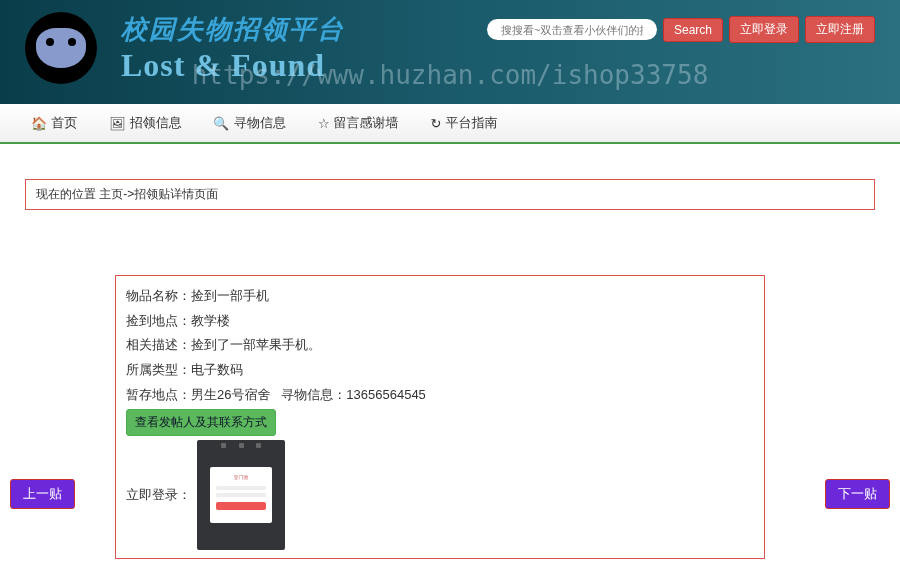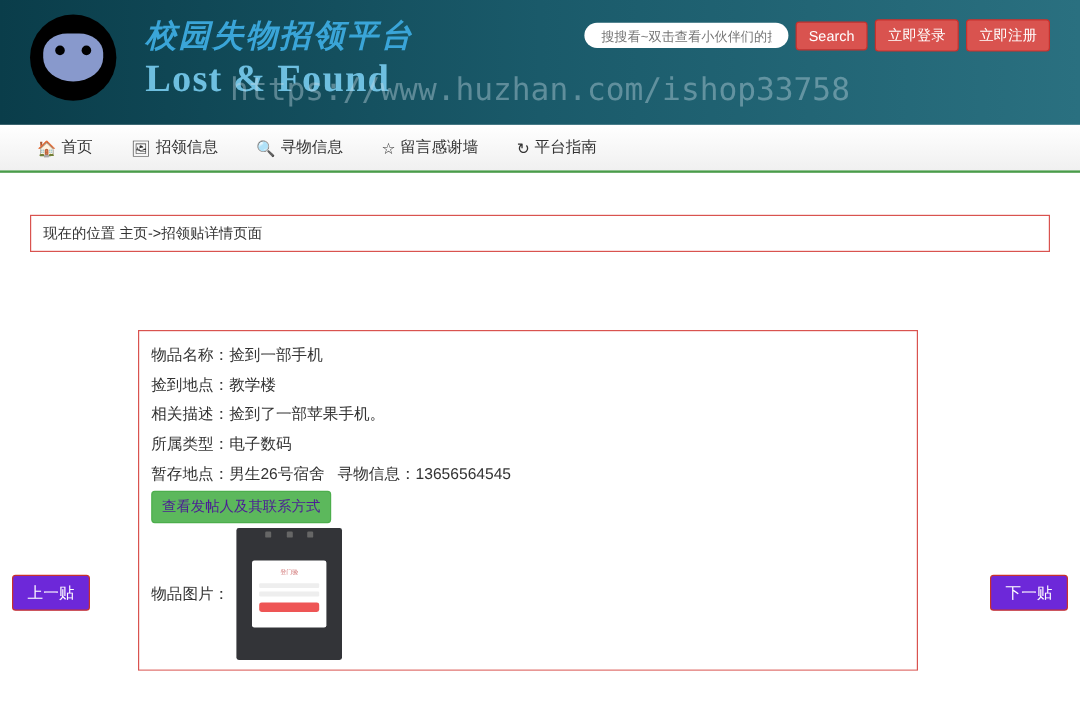--- a/index.html
+++ b/index.html
@@ -21,21 +21,21 @@
 .search-input { border: none; outline: none; width: 100%; font-size: 11px; color: #888; background: transparent; }
 .btn-red { background: #d9534f; color: #fff; border: 1px solid #c9302c; border-radius: 3px; padding: 4px 10px; font-size: 12px; cursor: pointer; }
 .navbar { background: linear-gradient(#fff, #f0f0f0); border-bottom: 2px solid #4a9c4a; padding: 0; }
 .navbar-inner { max-width: 870px; margin: 0 auto; display: flex; }
 .nav-item { padding: 10px 16px; color: #333; font-size: 13px; display: flex; align-items: center; gap: 4px; cursor: pointer; }
 .content { max-width: 870px; margin: 35px auto 0; position: relative; padding: 0 10px; }
 .breadcrumb { border: 1px solid #d9534f; padding: 6px 10px; color: #333; font-size: 12px; }
 .breadcrumb a { color: #333; text-decoration: none; }
 .detail-box { border: 1px solid #d9534f; margin-top: 65px; padding: 8px 10px; font-size: 13px; line-height: 1.9; color: #333; margin-left: 90px; margin-right: 110px; }
 .detail-row { display: flex; }
-.contact-btn { background: #5cb85c; color: #4c1d95; border: 1px solid #4cae4c; border-radius: 3px; padding: 4px 8px; font-size: 12px; cursor: pointer; display: inline-block; margin-top: 2px; }
+.contact-btn { background: #5cb85c; color: #0f172a; border: 1px solid #4cae4c; border-radius: 3px; padding: 4px 8px; font-size: 12px; cursor: pointer; display: inline-block; margin-top: 2px; }
 .img-row { display: flex; align-items: center; margin-top: 4px; gap: 6px; }
 .phone-mock { width: 88px; height: 110px; background: #333438; border-radius: 2px; display: flex; align-items: center; justify-content: center; position: relative; }
 .phone-screen { width: 62px; height: 56px; background: #fff; border-radius: 2px; padding: 6px; display: flex; flex-direction: column; gap: 3px; }
 .phone-title { font-size: 5px; color: #c66; text-align: center; }
 .phone-line { height: 4px; background: #eee; border-radius: 1px; }
 .phone-btn { height: 8px; background: #e55; border-radius: 2px; margin-top: 2px; }
 .phone-top { position: absolute; top: 3px; width: 40px; height: 5px; display: flex; justify-content: space-between; }
 .phone-top span { width: 5px; height: 5px; background: #666; border-radius: 1px; }
 .side-btn { position: absolute; background: #6d28d9; color: #fff; border: 1px solid #c9302c; border-radius: 3px; padding: 5px 12px; font-size: 13px; cursor: pointer; top: 300px; }
 .side-btn.prev { left: -5px; }
@@ -113,21 +113,21 @@
         <span>相关描述：</span>
         <span>捡到了一部苹果手机。</span>
       </div>
     <div class="detail-row">
         <span>所属类型：</span>
         <span>电子数码</span>
       </div>
     <div class="detail-row"><span>暂存地点：</span><span>男生26号宿舍</span>&nbsp;&nbsp;&nbsp;<span>寻物信息：</span><span>13656564545</span></div>
     <button class="contact-btn">查看发帖人及其联系方式</button>
     <div class="img-row">
-      <span>物品图片：</span>
+      <span>立即登录：</span>
       <div class="phone-mock">
         <div class="phone-top">
             <span></span>
             <span></span>
             <span></span>
           </div>
         <div class="phone-screen">
           <div class="phone-title">登门验</div>
           <div class="phone-line"></div>
           <div class="phone-line"></div>

